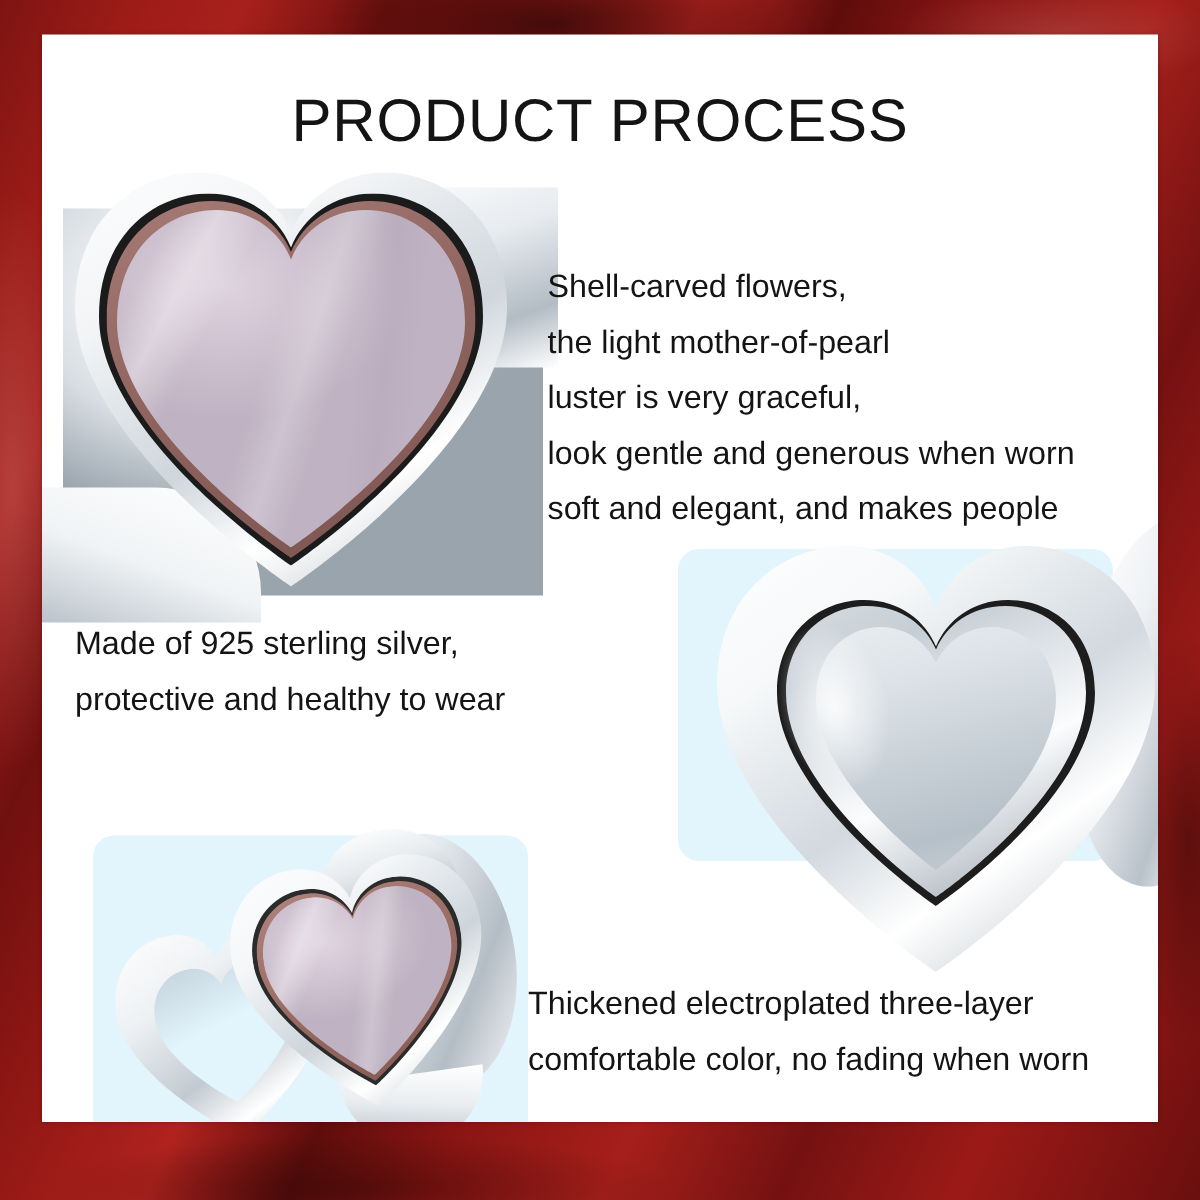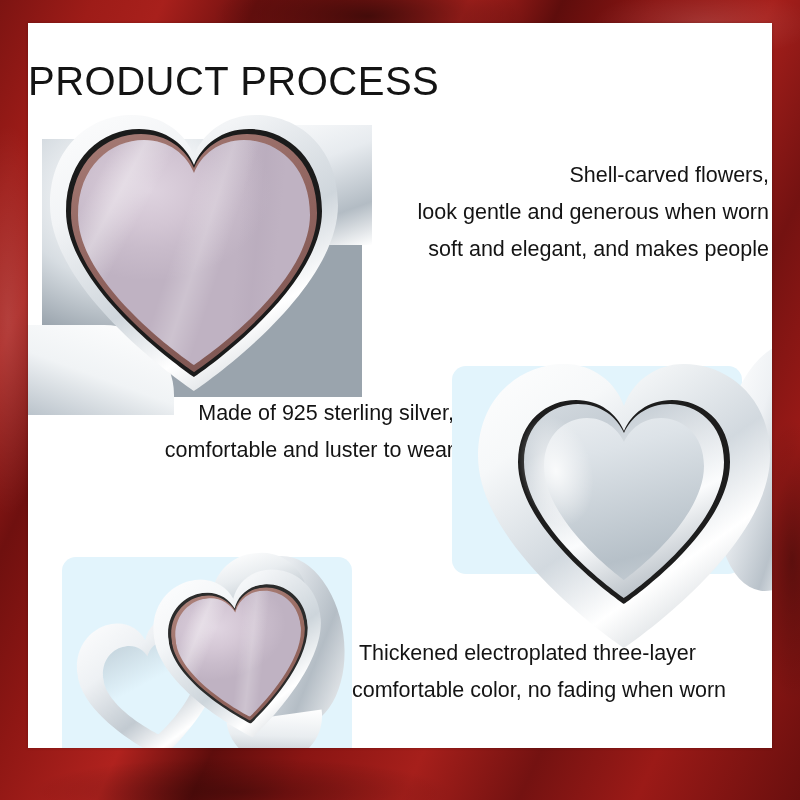--- a/index.html
+++ b/index.html
@@ -61,37 +61,38 @@
     box-shadow: 0 0 3px rgba(0,0,0,0.25);
     overflow: hidden;
   }
 
   
   #page-title {
     position: absolute;
     left: 0;
     top: 36px;
     width: 744px;
-    text-align: left;
+    text-align: center;
     font-size: 40px;
     letter-spacing: 0.5px;
     color: #141414;
     font-family: "Liberation Sans", sans-serif;
     white-space: nowrap;
   }
 
   
   .text-block {
     position: absolute;
     color: #141414;
     font-size: 21.5px;
     line-height: 37px;
-    text-align: right;
+    text-align: left;
     font-family: "Liberation Sans", sans-serif;
     white-space: nowrap;
+    margin-top: 16px;
   }
   .text-block .tline { display: block; }
 
   #text-block-shell  { left: 337px; top: 134px; width: 404px; }
   #text-block-silver { left: 22px;  top: 372px; width: 404px; }
   #text-block-plated { left: 324px; top: 612px; width: 344px; }
 
   
   .photo-panel {
     position: absolute;
@@ -332,27 +333,29 @@
           <div id="closeup-heart-rim"></div>
           <div id="closeup-heart-rose"></div>
           <div id="closeup-heart-pearl"></div>
           <div id="closeup-pearl-sheen"></div>
         </div>
       </div>
     </div>
 
     <div class="text-block" id="text-block-shell">
       <span class="tline">Shell-carved flowers,</span>
+      <span class="tline">the light mother-of-pearl</span>
+      <span class="tline">luster is very graceful,</span>
       <span class="tline">look gentle and generous when worn</span>
       <span class="tline">soft and elegant, and makes people</span>
     </div>
 
     <div class="text-block" id="text-block-silver">
       <span class="tline">Made of 925 sterling silver,</span>
-      <span class="tline">comfortable and luster to wear</span>
+      <span class="tline">protective and healthy to wear</span>
     </div>
 
     <div class="photo-panel bleed" id="photo-panel-outline">
       <div class="photo-stage">
         <div id="outline-art">
           <div id="outline-band-right"></div>
           <div class="ring-layer" id="outline-outer"></div>
           <div class="ring-layer" id="outline-inner-dark"></div>
           <div class="ring-layer" id="outline-inner-fill"></div>
           <div class="ring-layer" id="outline-inner-fill2"></div>

